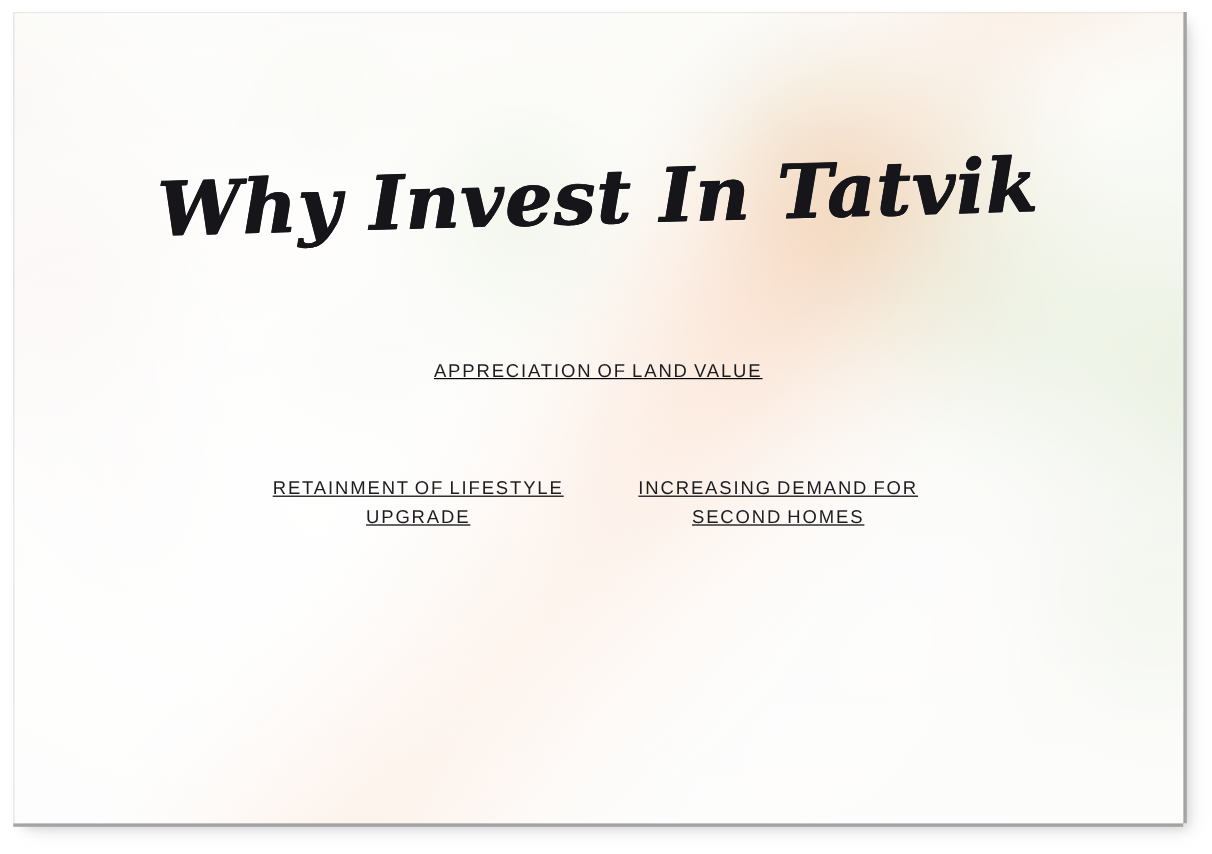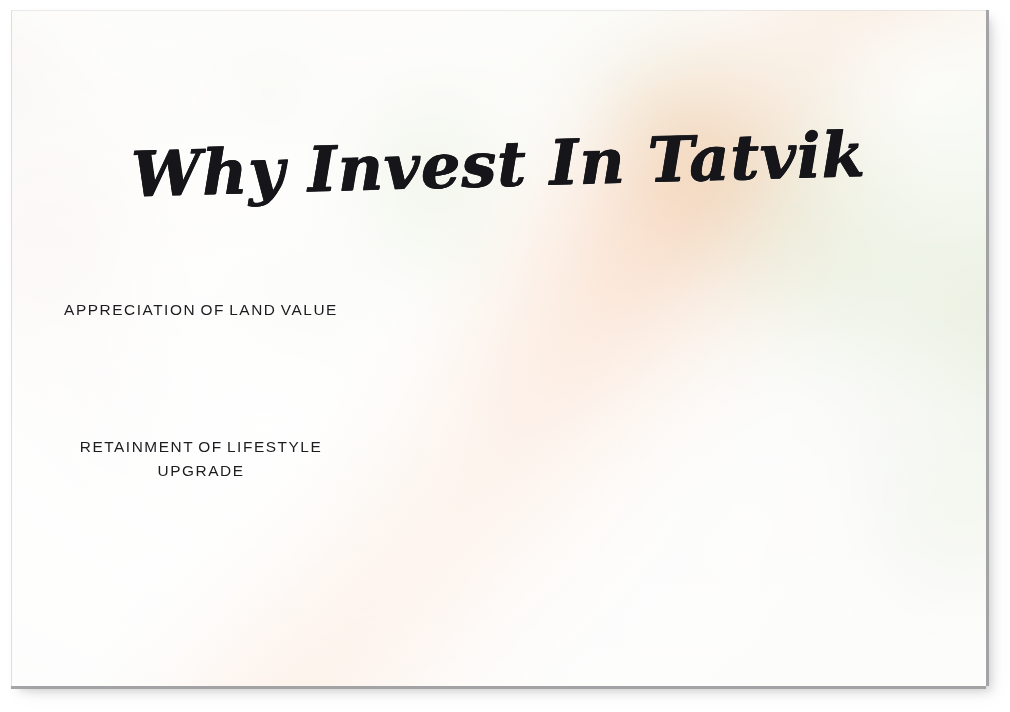--- a/index.html
+++ b/index.html
@@ -126,23 +126,24 @@
   
   #benefits {
     position: absolute;
     left: 40px;
     right: 40px;
     top: 288px;
   }
 
   .benefit-row {
     display: flex;
-    justify-content: flex-start;
+    justify-content: center;
+    text-decoration: underline;
   }
-  .benefit-row.row-2 { margin-top: 113px; }
+  .benefit-row.row-2 { margin-top: 74px; }
 
   .benefit-item {
     width: 300px;
     text-align: center;
     font-family: "Liberation Sans", sans-serif;
     font-weight: 400;
     font-size: 15.4px;
     line-height: 1.55;
     letter-spacing: 1.55px;
     word-spacing: -1.5px;
@@ -165,18 +166,19 @@
       <h1 id="title">Why Invest In Tatvik</h1>
 
       <div id="benefits">
 
         <div class="benefit-row row-1">
           <div class="benefit-item">Appreciation of Land Value</div>
         </div>
 
         <div class="benefit-row row-2">
           <div class="benefit-item">Retainment of Lifestyle Upgrade</div>
+          <div class="benefit-item">Increasing Demand for Second Homes</div>
         </div>
 
       </div>
     </div>
   </div>
 </div>
 
 </body></html>

